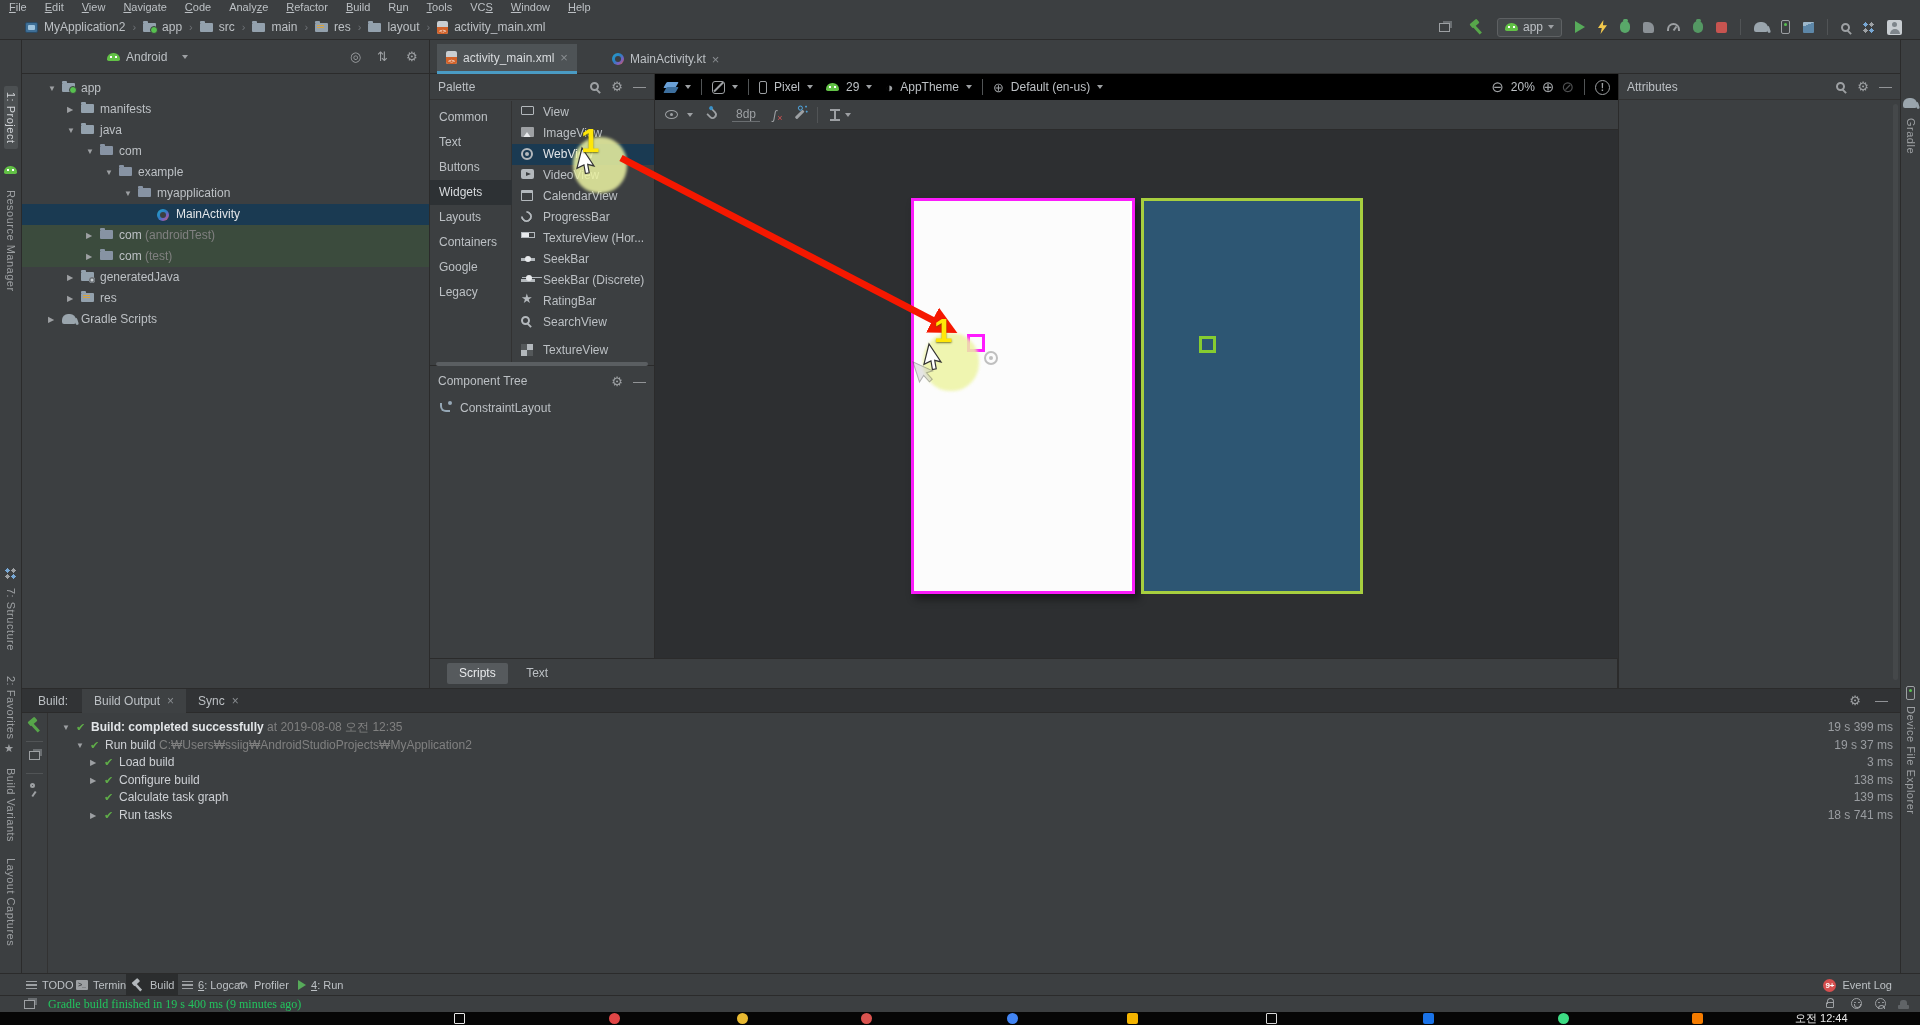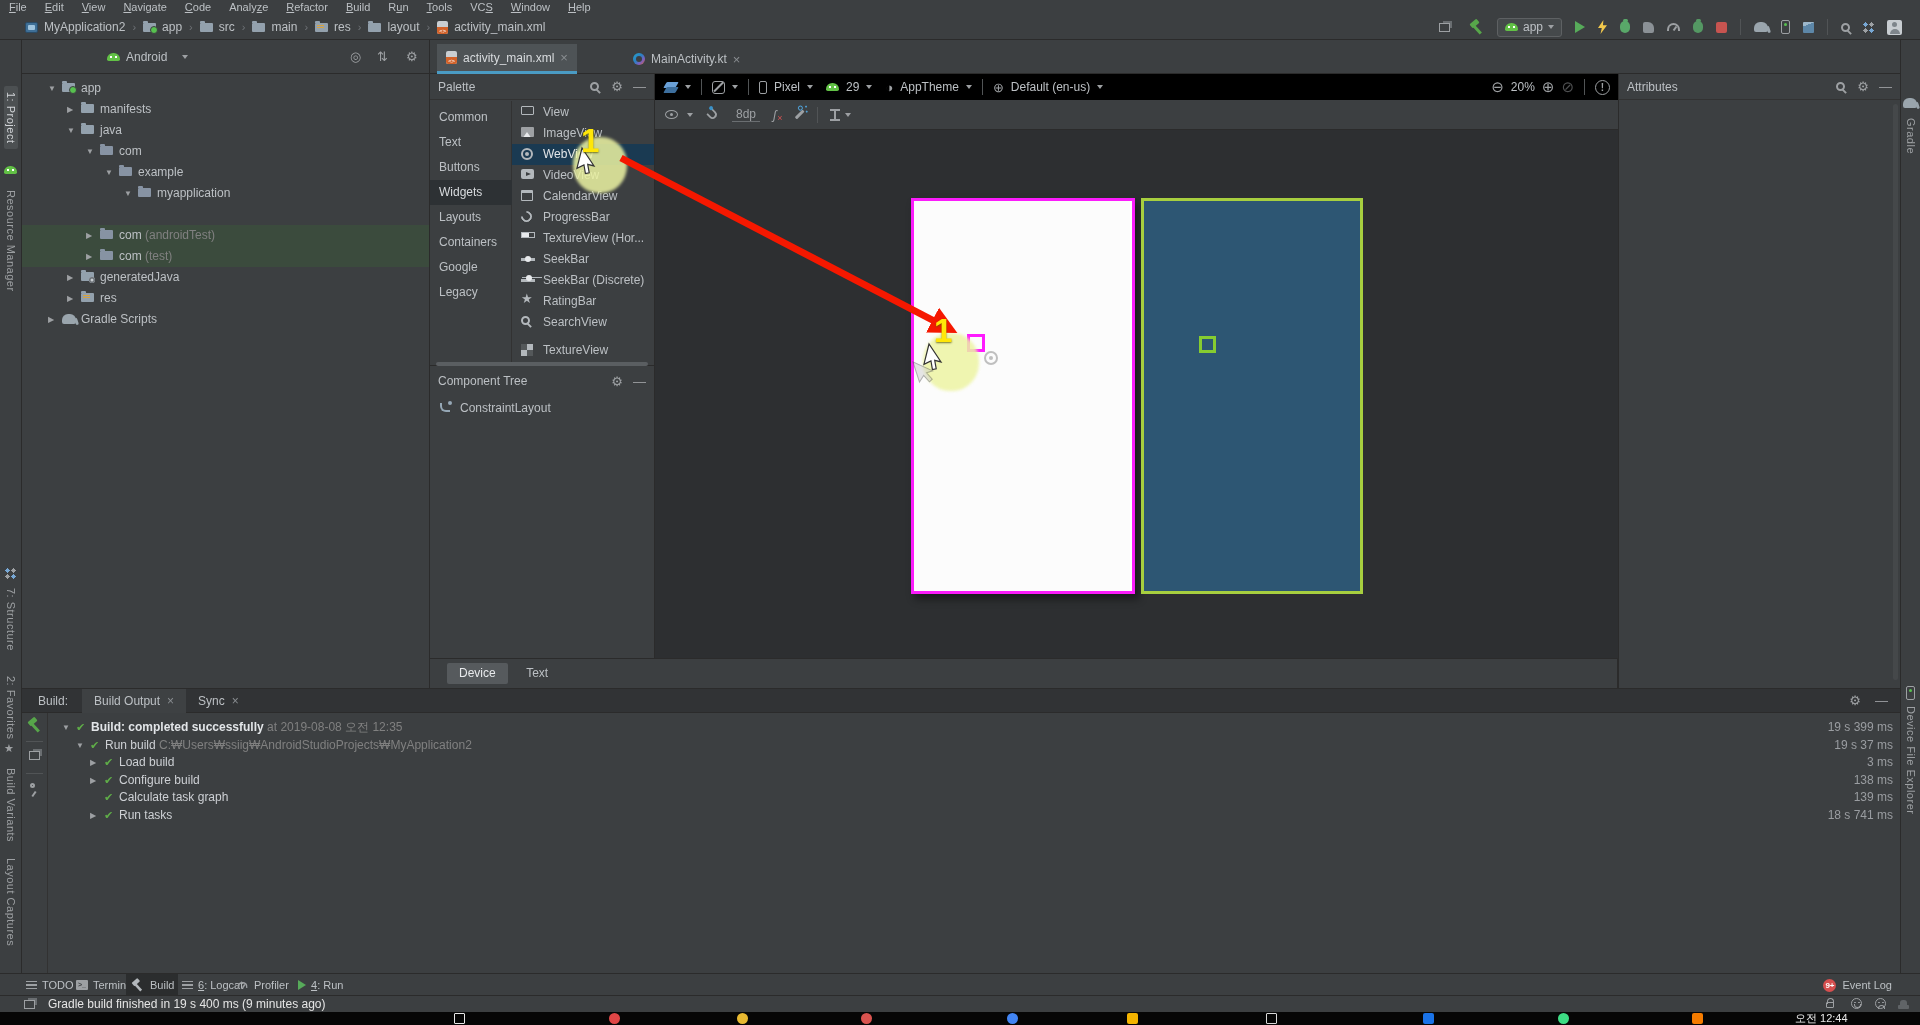--- a/index.html
+++ b/index.html
@@ -326,20 +326,24 @@
     <div class="treerow" style="top: 88px;">
       <span class="arr" style="left: 83px;">▼</span>
       <span class="ic folder pkg" style="position: absolute; left: 97px; top: 5px;"></span>
       <span class="lbl" style="left: 116px;">example</span>
     </div>
     <div class="treerow" style="top: 109px;">
       <span class="arr" style="left: 102px;">▼</span>
       <span class="ic folder pkg" style="position: absolute; left: 116px; top: 5px;"></span>
       <span class="lbl" style="left: 135px;">myapplication</span>
     </div>
+    <div class="treerow sel-blue" style="top: 130px;">
+      <span class="ic kotlinic" style="position: absolute; left: 135px; top: 5px;"></span>
+      <span class="lbl" style="left: 154px; color: rgb(226, 229, 232);">MainActivity</span>
+    </div>
     <div class="treerow row-test" style="top: 151px;">
       <span class="arr" style="left: 64px;">▶</span>
       <span class="ic folder pkg" style="position: absolute; left: 78px; top: 5px;"></span>
       <span class="lbl" style="left: 97px;">com<span class="dim"> (androidTest)</span></span>
     </div>
     <div class="treerow row-test" style="top: 172px;">
       <span class="arr" style="left: 64px;">▶</span>
       <span class="ic folder pkg" style="position: absolute; left: 78px; top: 5px;"></span>
       <span class="lbl" style="left: 97px;">com<span class="dim"> (test)</span></span>
     </div>
@@ -359,21 +363,21 @@
       <span class="lbl" style="left: 59px;">Gradle Scripts</span>
     </div>
   </div>
 
 <div class="abs" id="tabbar" style="left:430px;top:40px;width:1470px;height:34px;background:#3c3f41;border-bottom:1px solid #2b2b2b;">
     <span style="position: absolute; left: 7px; top: 4px; height: 30px; display: inline-flex; align-items: center; gap: 6px; padding: 0px 9px; background: rgb(78, 83, 86); border-bottom: 3px solid rgb(74, 155, 196);">
       <span class="ic xmlfile"></span>
       <span style="color: rgb(216, 219, 222);">activity_main.xml</span>
       <span style="color: rgb(138, 142, 146); font-size: 13px;">×</span>
     </span>
-    <span style="position: absolute; left: 194px; top: 4px; height: 30px; display: inline-flex; align-items: center; gap: 6px; padding: 0px 9px;">
+    <span style="position: absolute; left: 173px; top: 4px; height: 30px; display: inline-flex; align-items: center; gap: 6px; padding: 0px 9px;">
       <span class="ic kotlinic"></span>
       <span style="color: rgb(188, 192, 196);">MainActivity.kt</span>
       <span style="color: rgb(138, 142, 146); font-size: 13px;">×</span>
     </span>
   </div>
 
 <div class="panel" style="left:430px;top:74px;width:225px;height:291px;border-right:1px solid #2b2b2b;">
   <div class="hdr">
     <span>Palette</span>
     <span style="flex:1;"></span>
@@ -509,21 +513,21 @@
   <div style="position:absolute;left:312px;top:204px;width:18px;height:18px;border:3px solid #ff1bff;"></div>
 
   <div style="position:absolute;left:544px;top:206px;width:17px;height:17px;border:3px solid #86cc30;"></div>
 
   <div style="position:absolute;left:329px;top:221px;width:14px;height:14px;border:2.5px solid rgba(150,150,150,.6);border-radius:50%;">
     <div style="position:absolute;left:3px;top:3px;width:4px;height:4px;border-radius:50%;background:rgba(150,150,150,.6);"></div>
   </div>
 </div>
 
 <div class="abs" id="design-tabs" style="left:430px;top:658px;width:1188px;height:30px;background:#3c3f41;border-top:1px solid #2b2b2b;border-right:1px solid #2b2b2b;">
-    <span class="dtab sel" style="left: 17px;">Device</span>
+    <span class="dtab sel" style="left: 17px;">Scripts</span>
     <span class="dtab" style="left: 84.2px;">Text</span>
   </div>
 
 <div class="panel" style="left:1618px;top:74px;width:282px;height:614px;border-left:1px solid #2b2b2b;">
   <div class="hdr">
     <span>Attributes</span>
     <span style="flex:1;"></span>
     <span class="ic searchic" style="margin-right:12px;"></span>
     <span class="glyph" style="margin-right:10px;">⚙</span>
     <span class="glyph">—</span>
@@ -621,21 +625,21 @@
       <span>Profiler</span>
     </span>
     <span class="bbitem" style="left: 294px;">
       <span class="ic playtri" style="border-left-width: 8px; border-top-width: 5px; border-bottom-width: 5px;"></span>
       <span><u>4</u>: Run</span>
     </span>
   </div>
 
 <div class="abs" style="left:0;top:995px;width:1920px;height:17px;background:#3c3f41;border-top:1px solid #2b2b2b;">
   <span class="ic layerpages" style="position:absolute;left:24px;top:4px;"></span>
-  <span style="position:absolute;left:48px;top:1px;color:#e5e5e5;">Gradle build finished in 19 s 400 ms (9 minutes ago)</span>
+  <span style="position:absolute;left:48px;top:1px;color:#22c55e;font-family:Liberation Serif, serif;">Gradle build finished in 19 s 400 ms (9 minutes ago)</span>
   <span class="ic lockic" style="position:absolute;left:1826px;top:1px;"></span>
   <span class="ic face happy" style="position:absolute;left:1851px;top:2px;"></span>
   <span class="ic face sad" style="position:absolute;left:1875px;top:2px;"></span>
   <span class="ic spyic" style="position:absolute;left:1898px;top:1px;opacity:.7;"></span>
 </div>
 
 <div class="abs" id="taskbar" style="left:0;top:1012px;width:1920px;height:13px;background:#060606;">
   <span style="position:absolute;left:1795px;top:0;color:#e8e8e8;font-size:11px;line-height:13px;">오전 12:44</span>
 <span class="ic" style="position: absolute; top: 1px; left: 454px; width: 11px; height: 11px; border-radius: 1px; border: 1.5px solid rgb(232, 232, 232);"></span>
     <span class="ic" style="position: absolute; top: 1px; left: 609px; width: 11px; height: 11px; border-radius: 50%; background: rgb(224, 70, 70);"></span>

